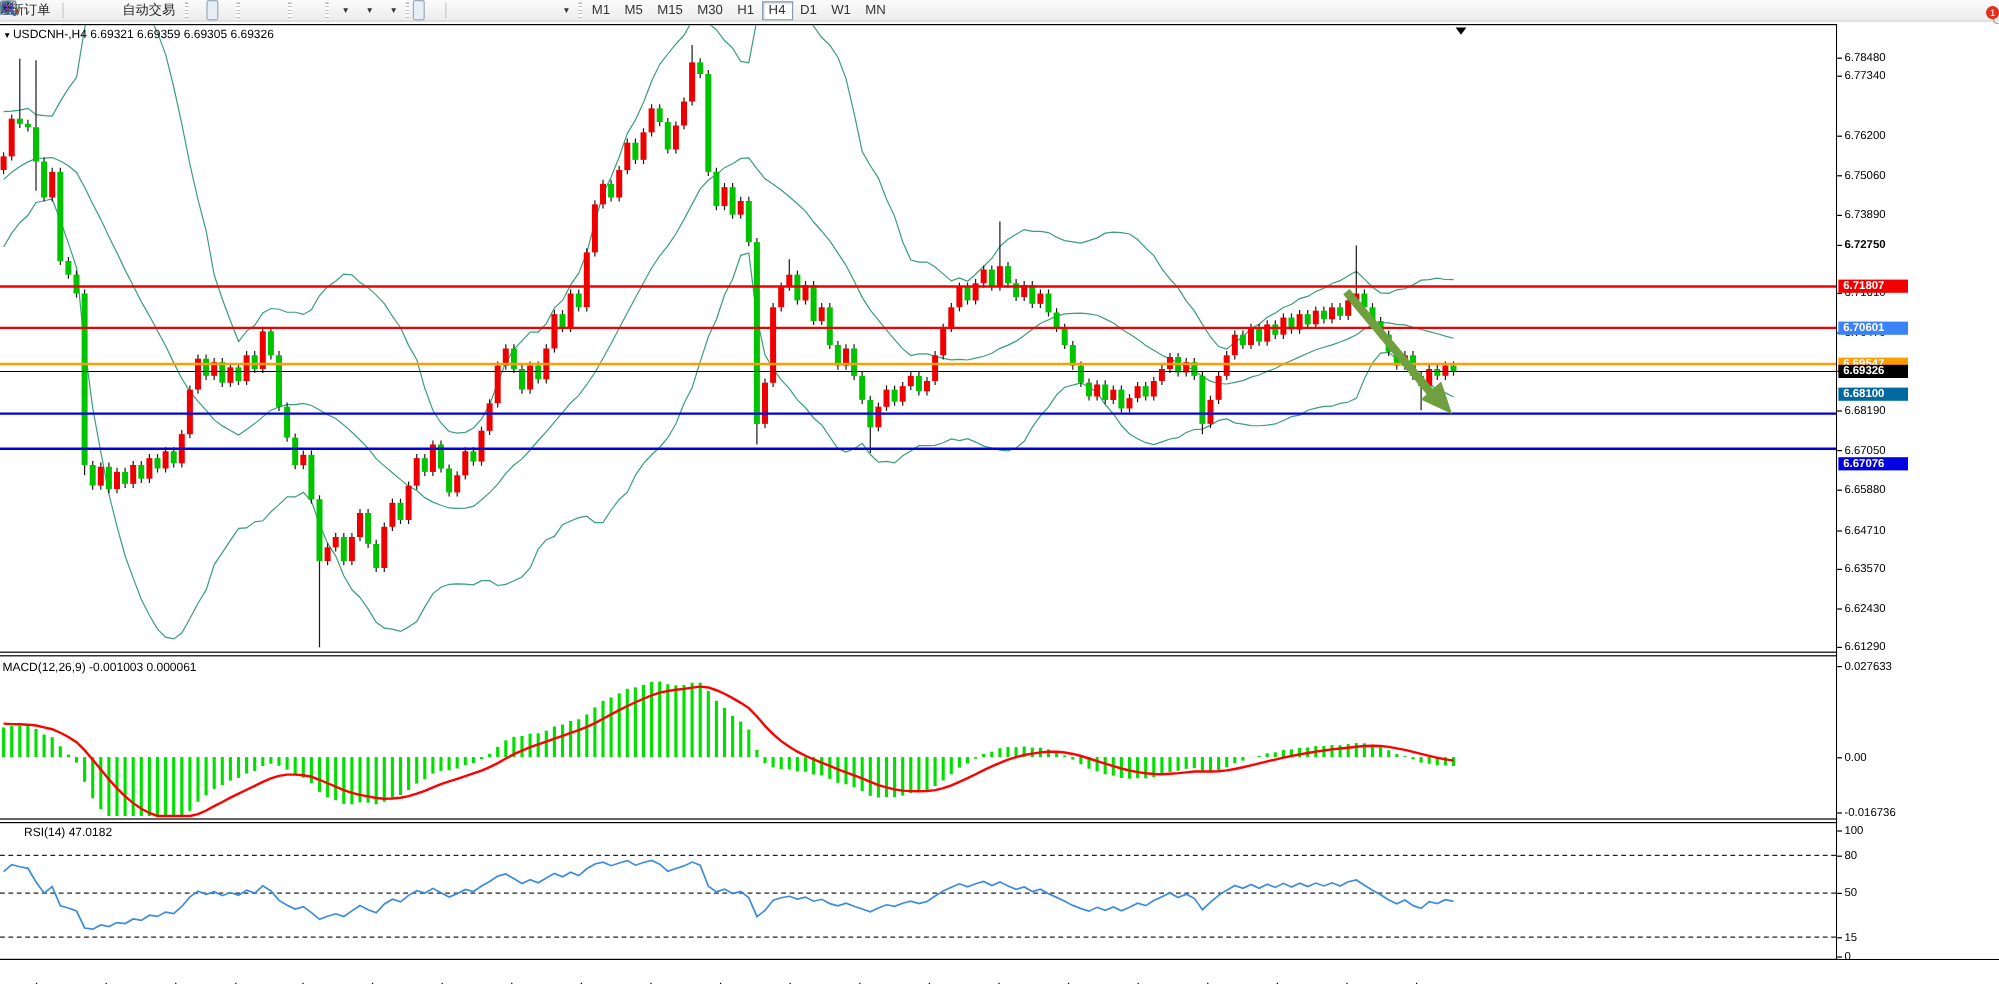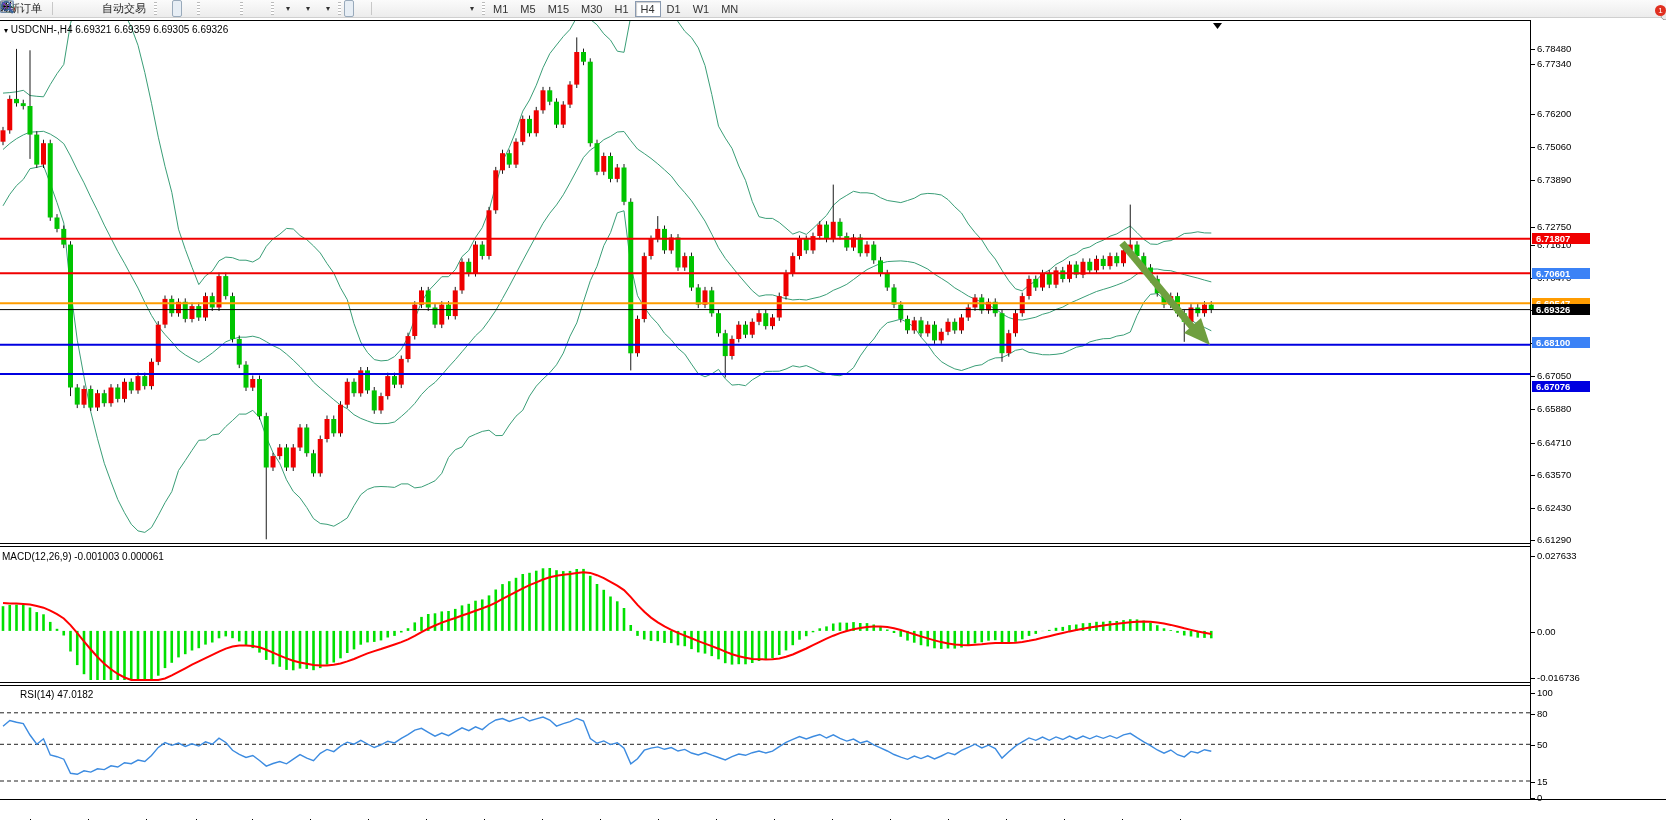--- a/index.html
+++ b/index.html
@@ -891,21 +891,21 @@
           <polyline points="3.0,706.3 9.8,700.5 16.5,702.3 23.3,703.6 30.0,715.0 36.8,724.2 43.5,718.8 50.3,734.9 57.0,736.7 63.8,739.2 70.5,753.3 77.3,754.3 84.0,750.8 90.8,752.1 97.5,748.8 104.3,749.6 111.0,745.8 117.8,747.0 124.5,742.7 131.3,743.7 138.0,740.1 144.8,741.4 151.5,735.4 158.3,727.4 165.0,722.6 171.8,725.3 178.5,723.1 185.3,726.4 192.0,723.8 198.8,726.1 205.5,721.8 212.3,724.2 219.0,718.2 225.8,722.5 232.5,730.3 239.3,734.3 246.0,737.5 252.8,735.5 259.5,740.5 266.3,746.1 273.0,743.5 279.8,741.5 286.5,743.8 293.3,739.1 300.0,734.6 306.8,738.2 313.5,740.7 320.3,733.3 327.0,729.4 333.8,731.6 340.5,726.1 347.3,722.2 354.0,724.2 360.8,720.3 367.5,724.0 374.3,727.5 381.0,724.8 387.8,721.2 394.5,722.9 401.3,718.3 408.0,714.6 414.8,710.1 421.5,708.3 428.3,712.3 435.0,716.2 441.8,713.1 448.5,715.7 455.3,711.7 462.0,707.8 468.8,710.6 475.5,706.8 482.3,709.6 489.0,704.0 495.8,700.0 502.5,698.5 509.3,701.4 516.0,699.2 522.8,697.2 529.5,701.0 536.3,698.8 543.0,697.0 549.8,700.1 556.5,706.1 563.3,703.7 570.0,701.6 576.8,698.4 583.5,701.0 590.3,718.5 597.0,723.2 603.8,720.9 610.5,724.6 617.3,722.8 624.0,728.2 630.8,743.9 637.5,738.7 644.3,730.2 651.0,728.1 657.8,726.9 664.5,729.3 671.3,727.6 678.0,731.0 684.8,729.4 691.5,733.0 698.3,734.9 705.0,732.6 711.8,735.2 718.5,737.5 725.3,739.9 732.0,736.7 738.8,734.0 745.5,735.3 752.3,732.7 759.0,731.0 765.8,733.0 772.5,731.2 779.3,726.7 786.0,722.4 792.8,719.3 799.5,716.5 806.3,719.0 813.0,716.5 819.8,714.5 826.5,718.0 833.3,714.9 840.0,718.4 846.8,721.1 853.5,719.1 860.3,722.9 867.0,721.0 873.8,724.8 880.5,727.8 887.3,731.0 894.0,734.5 900.8,737.2 907.5,739.3 914.3,736.1 921.0,738.6 927.8,735.8 934.5,739.0 941.3,736.0 948.0,732.7 954.8,734.7 961.5,730.4 968.3,727.3 975.0,724.2 981.8,727.9 988.5,725.2 995.3,728.6 1002.0,738.1 1008.8,731.7 1015.5,726.1 1022.3,721.8 1029.0,717.9 1035.8,720.3 1042.5,717.0 1049.3,720.3 1056.0,716.9 1062.8,719.5 1069.5,716.1 1076.3,719.2 1083.0,716.0 1089.8,718.8 1096.5,715.9 1103.3,718.3 1110.0,715.7 1116.8,718.3 1123.5,714.8 1130.3,713.3 1137.0,717.7 1143.8,721.8 1150.5,725.6 1157.3,730.0 1164.0,733.2 1170.8,730.0 1177.5,734.7 1184.3,736.9 1191.0,731.4 1197.8,733.0 1204.5,729.7 1211.3,731.2" fill="none" stroke="#3c8be0" stroke-width="1.4"></polyline>
         </g>
       </svg>
 
     <div id="axis-strip" style="top:0;">
         <div class="ptick" style="top: 23.0077px;"><span class="dash"></span>6.78480</div>
         <div class="ptick" style="top: 38px;"><span class="dash"></span>6.77340</div>
         <div class="ptick" style="top: 88.1683px;"><span class="dash"></span>6.76200</div>
         <div class="ptick" style="top: 120.749px;"><span class="dash"></span>6.75060</div>
         <div class="ptick" style="top: 154.186px;"><span class="dash"></span>6.73890</div>
-        <div class="ptick" style="top: 201px;"><span class="dash"></span>6.72750</div>
+        <div class="ptick" style="top: 179px; font-weight: bold;"><span class="dash"></span>6.72750</div>
         <div class="ptick" style="top: 219.347px;"><span class="dash"></span>6.71610</div>
         <div class="ptick" style="top: 251.927px;"><span class="dash"></span>6.70470</div>
         <div class="ptick" style="top: 284.508px;"><span class="dash"></span>6.69330</div>
         <div class="ptick" style="top: 317.088px;"><span class="dash"></span>6.68190</div>
         <div class="ptick" style="top: 349.668px;"><span class="dash"></span>6.67050</div>
         <div class="ptick" style="top: 383.106px;"><span class="dash"></span>6.65880</div>
         <div class="ptick" style="top: 416.544px;"><span class="dash"></span>6.64710</div>
         <div class="ptick" style="top: 449.124px;"><span class="dash"></span>6.63570</div>
         <div class="ptick" style="top: 481.704px;"><span class="dash"></span>6.62430</div>
         <div class="ptick" style="top: 514.285px;"><span class="dash"></span>6.61290</div>
@@ -913,21 +913,21 @@
         <div class="ptick" style="top: 605.932px;"><span class="dash"></span>0.00</div>
         <div class="ptick" style="top: 651.636px;"><span class="dash"></span>-0.016736</div>
         <div class="ptick" style="top: 666.823px;"><span class="dash"></span>100</div>
         <div class="ptick" style="top: 687.818px;"><span class="dash"></span>80</div>
         <div class="ptick" style="top: 719.309px;"><span class="dash"></span>50</div>
         <div class="ptick" style="top: 756.05px;"><span class="dash"></span>15</div>
         <div class="ptick" style="top: 771.796px;"><span class="dash"></span>0</div>
         <div class="pricebox" style="top: 213.217px; background: rgb(240, 0, 0);">6.71807</div>
         <div class="pricebox" style="top: 247.683px; background: #3b82f6;">6.70601</div>
         <div class="pricebox" style="top: 277.806px; background: rgb(255, 156, 0);">6.69547</div>
-        <div class="pricebox" style="top: 317px; background: #3b82f6;">6.68100</div>
+        <div class="pricebox" style="top: 303px; background: #0369a1;">6.68100</div>
         <div class="pricebox" style="top: 361px; background: rgb(0, 0, 224);">6.67076</div>
         <div class="pricebox" style="background: rgb(0, 0, 0); top: 284.122px;">6.69326</div>
       </div>
 
     <div id="time-axis">
         <div class="ttick" style="left: 30px;"></div>
         <div class="ttick" style="left: 88px;"></div>
         <div class="ttick" style="left: 146px;"></div>
         <div class="ttick" style="left: 196px;"></div>
         <div class="ttick" style="left: 252px;"></div>

